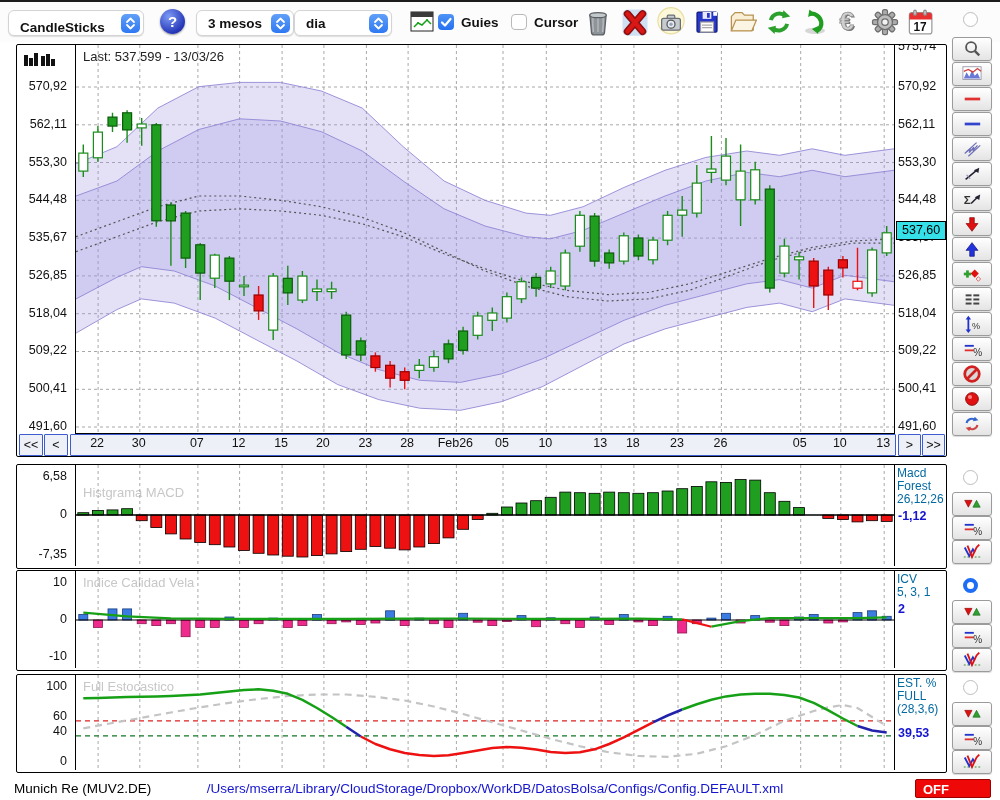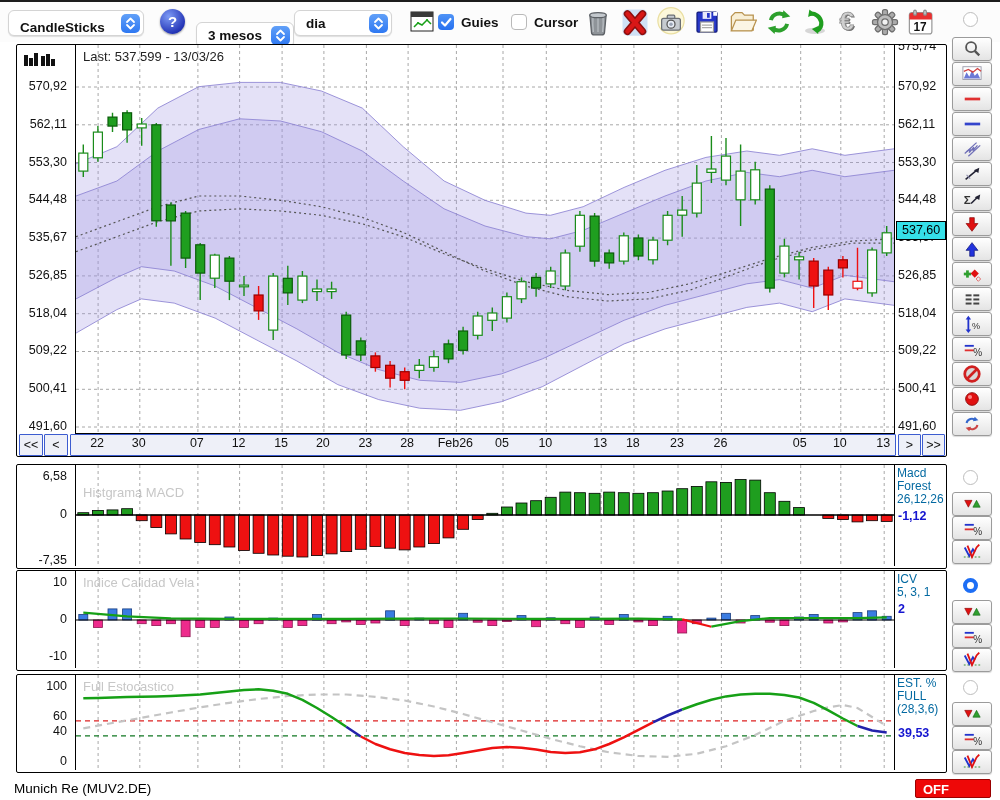--- a/index.html
+++ b/index.html
@@ -48,21 +48,21 @@
   <div class="toolbar">
     <div class="dd" style="left:8px;top:8px;width:134px;align-items:flex-end;">
       <span class="lbl">CandleSticks</span>
       <span class="stepper"><svg width="19" height="19" viewBox="0 0 19 19">
             <path d="M6 8 l3.5-3.5 L13 8 M6 11 l3.5 3.5 L13 11" stroke="#fff" stroke-width="1.8" fill="none" stroke-linecap="round" stroke-linejoin="round"></path>
           </svg></span>
     </div>
     <div class="helpbtn">
         <span>?</span>
       </div>
-    <div class="dd" style="left:196px;top:8px;width:96px;margin-top:12px;">
+    <div class="dd" style="left:196px;top:8px;width:96px;">
       <span class="lbl">3 mesos</span>
       <span class="stepper"><svg width="19" height="19" viewBox="0 0 19 19">
             <path d="M6 8 l3.5-3.5 L13 8 M6 11 l3.5 3.5 L13 11" stroke="#fff" stroke-width="1.8" fill="none" stroke-linecap="round" stroke-linejoin="round"></path>
           </svg></span>
     </div>
     <div class="dd" style="left:294px;top:8px;width:96px;">
       <span class="lbl">dia</span>
       <span class="stepper"><svg width="19" height="19" viewBox="0 0 19 19">
             <path d="M6 8 l3.5-3.5 L13 8 M6 11 l3.5 3.5 L13 11" stroke="#fff" stroke-width="1.8" fill="none" stroke-linecap="round" stroke-linejoin="round"></path>
           </svg></span>
@@ -471,21 +471,21 @@
             <rect x="761.4" y="50.0" width="11" height="4.6" fill="#ee1111" stroke="#000" stroke-width="0.8"></rect>
             <rect x="776.0" y="50.0" width="11" height="6.9" fill="#ee1111" stroke="#000" stroke-width="0.8"></rect>
             <rect x="790.6" y="50.0" width="11" height="5.7" fill="#ee1111" stroke="#000" stroke-width="0.8"></rect>
             <rect x="805.2" y="50.0" width="11" height="6.4" fill="#ee1111" stroke="#000" stroke-width="0.8"></rect>
           </g>
           <line x1="0" x2="818" y1="50" y2="50" stroke="#000" stroke-width="1.3"></line>
         </svg></div>
     <div id="macd-left-labels">
         <div class="axlbl" style="top: 4.3624px;">6,58</div>
         <div class="axlbl" style="top: 42px;">0</div>
-        <div class="axlbl" style="top: 88px; text-align: right;">-7,35</div>
+        <div class="axlbl" style="top: 82px; text-align: right;">-7,35</div>
       </div>
     <div class="rinfo" style="top:2px;">
       <div>Macd</div>
       <div>Forest</div>
       <div>26,12,26</div>
     </div>
     <div class="rval" style="top:44px;">-1,12</div>
   </div>
 
   <div class="box" id="icvbox" style="left:16px;top:568px;width:929px;height:99px;">
@@ -811,15 +811,16 @@
         <svg width="26" height="20" viewBox="0 0 22 22">
           <line x1="2" y1="16.5" x2="20" y2="16.5" stroke="#2a8a2a" stroke-dasharray="2,2"></line>
           <polyline points="3,6 8,15.5 12,8 14,11" stroke="#2233cc" fill="none" stroke-width="2"></polyline>
           <polyline points="6,4 11,16.5 16,6 19,3" stroke="#e01010" fill="none" stroke-width="2"></polyline>
         </svg>
       </div>
     </div>
 
   <div class="status">
     <span class="inst">Munich Re (MUV2.DE)</span>
+    <span class="cfg">/Users/mserra/Library/CloudStorage/Dropbox/WorkDB/DatosBolsa/Configs/Config.DEFAULT.xml</span>
     <div class="offbtn">OFF</div>
   </div>
 </div>
 
 </body></html>

